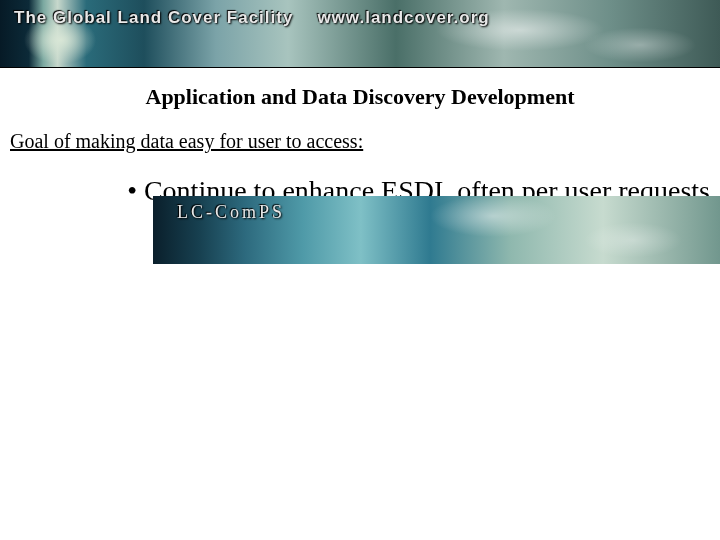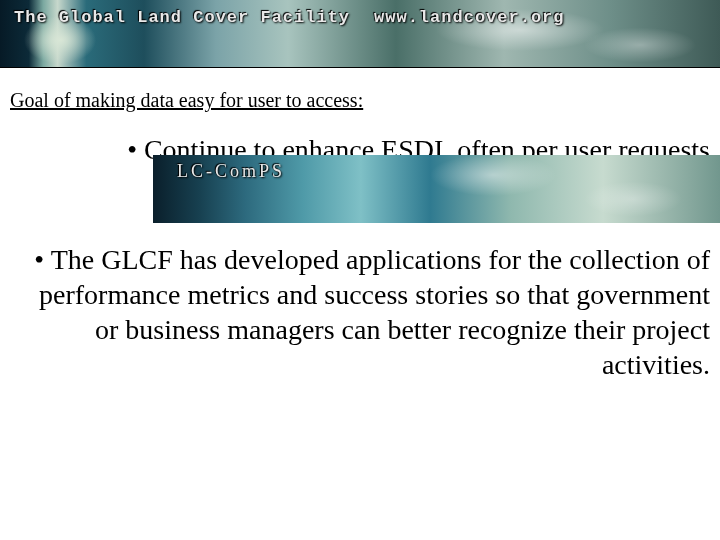--- a/index.html
+++ b/index.html
@@ -36,21 +36,21 @@
     inset: 0;
     background:
       radial-gradient(ellipse 60px 40px at 60px 40px, #d8e6d6 0%, transparent 60%),
       radial-gradient(ellipse 120px 30px at 520px 30px, rgba(255,255,255,0.5) 0%, transparent 70%),
       radial-gradient(ellipse 80px 25px at 640px 45px, rgba(255,255,255,0.35) 0%, transparent 70%);
   }
   .header-text {
     position: absolute;
     top: 8px;
     left: 14px;
-    font-family: Liberation Mono, monospace;
+    font-family: Liberation Sans, sans-serif;
     font-weight: bold;
     font-size: 17px;
     letter-spacing: 1px;
     color: #e8e8e8;
     text-shadow: 1px 1px 2px #000, -1px -1px 1px #000;
     white-space: nowrap;
   }
   .header-text .gap {
     display: inline-block;
     width: 24px;
@@ -124,25 +124,25 @@
 </head>
 <body>
 
 <div class="header-banner">
   <div class="header-text">
     <span>The Global Land Cover Facility</span><span class="gap"></span><span>www.landcover.org</span>
   </div>
 </div>
 
 <div class="content">
+  <div class="title">Application and Data Discovery Development</div>
   <div class="goal">Goal of making data easy for user to access:</div>
 
   <div class="bullet">• Continue to enhance ESDI, often per user requests</div>
 
   <div class="bullet-row">
     <div class="bullet">• data grids (SI</div>
     <div class="mini-banner">
       <div class="mini-banner-text">LC-ComPS</div>
     </div>
   </div>
 
-  <div class="bullet">• The GLCF has developed applications for the collection of performance metrics and success stories so that government or business managers can better recognize their project activities.</div>
 </div>
 
 </body></html>

